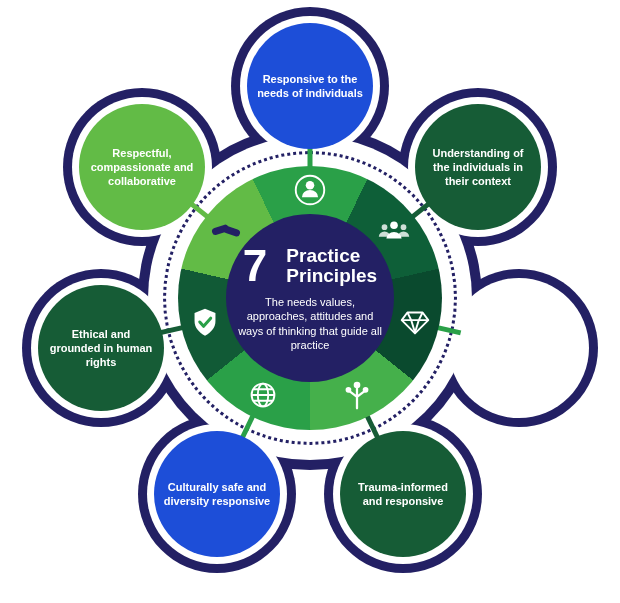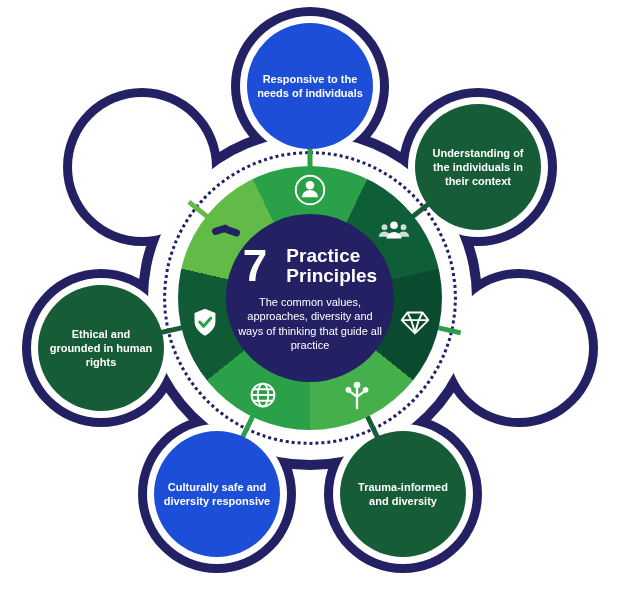--- a/index.html
+++ b/index.html
@@ -160,32 +160,35 @@
   </div>
 
   <div class="circle center-circle at-c">
     <div class="center-title">
       <span class="big-number">7</span>
       <span class="title-words">
         <span>Practice</span>
         <span>Principles</span>
       </span>
     </div>
-    <div class="center-sub">The common values, approaches, diversity and ways of thinking that guide all practice</div>
+    <div class="center-sub">The needs values, approaches, attitudes and ways of thinking that guide all practice</div>
   </div>
 
   <div class="circle sat green-mid at-s0">
     <span>Responsive to the needs of individuals</span>
   </div>
   <div class="circle sat green-dark at-s1">
     <span>Understanding of the individuals in their context</span>
   </div>
   <div class="circle sat green-dark at-s3">
-    <span>Trauma-informed and diversity</span>
+    <span>Trauma-informed and responsive</span>
   </div>
   <div class="circle sat green-mid at-s4">
     <span>Culturally safe and diversity responsive</span>
   </div>
   <div class="circle sat green-dark at-s5">
     <span>Ethical and grounded in human rights</span>
   </div>
+  <div class="circle sat green-light at-s6">
+    <span>Respectful, compassionate and collaborative</span>
+  </div>
 
 </div>
 
 </body></html>

